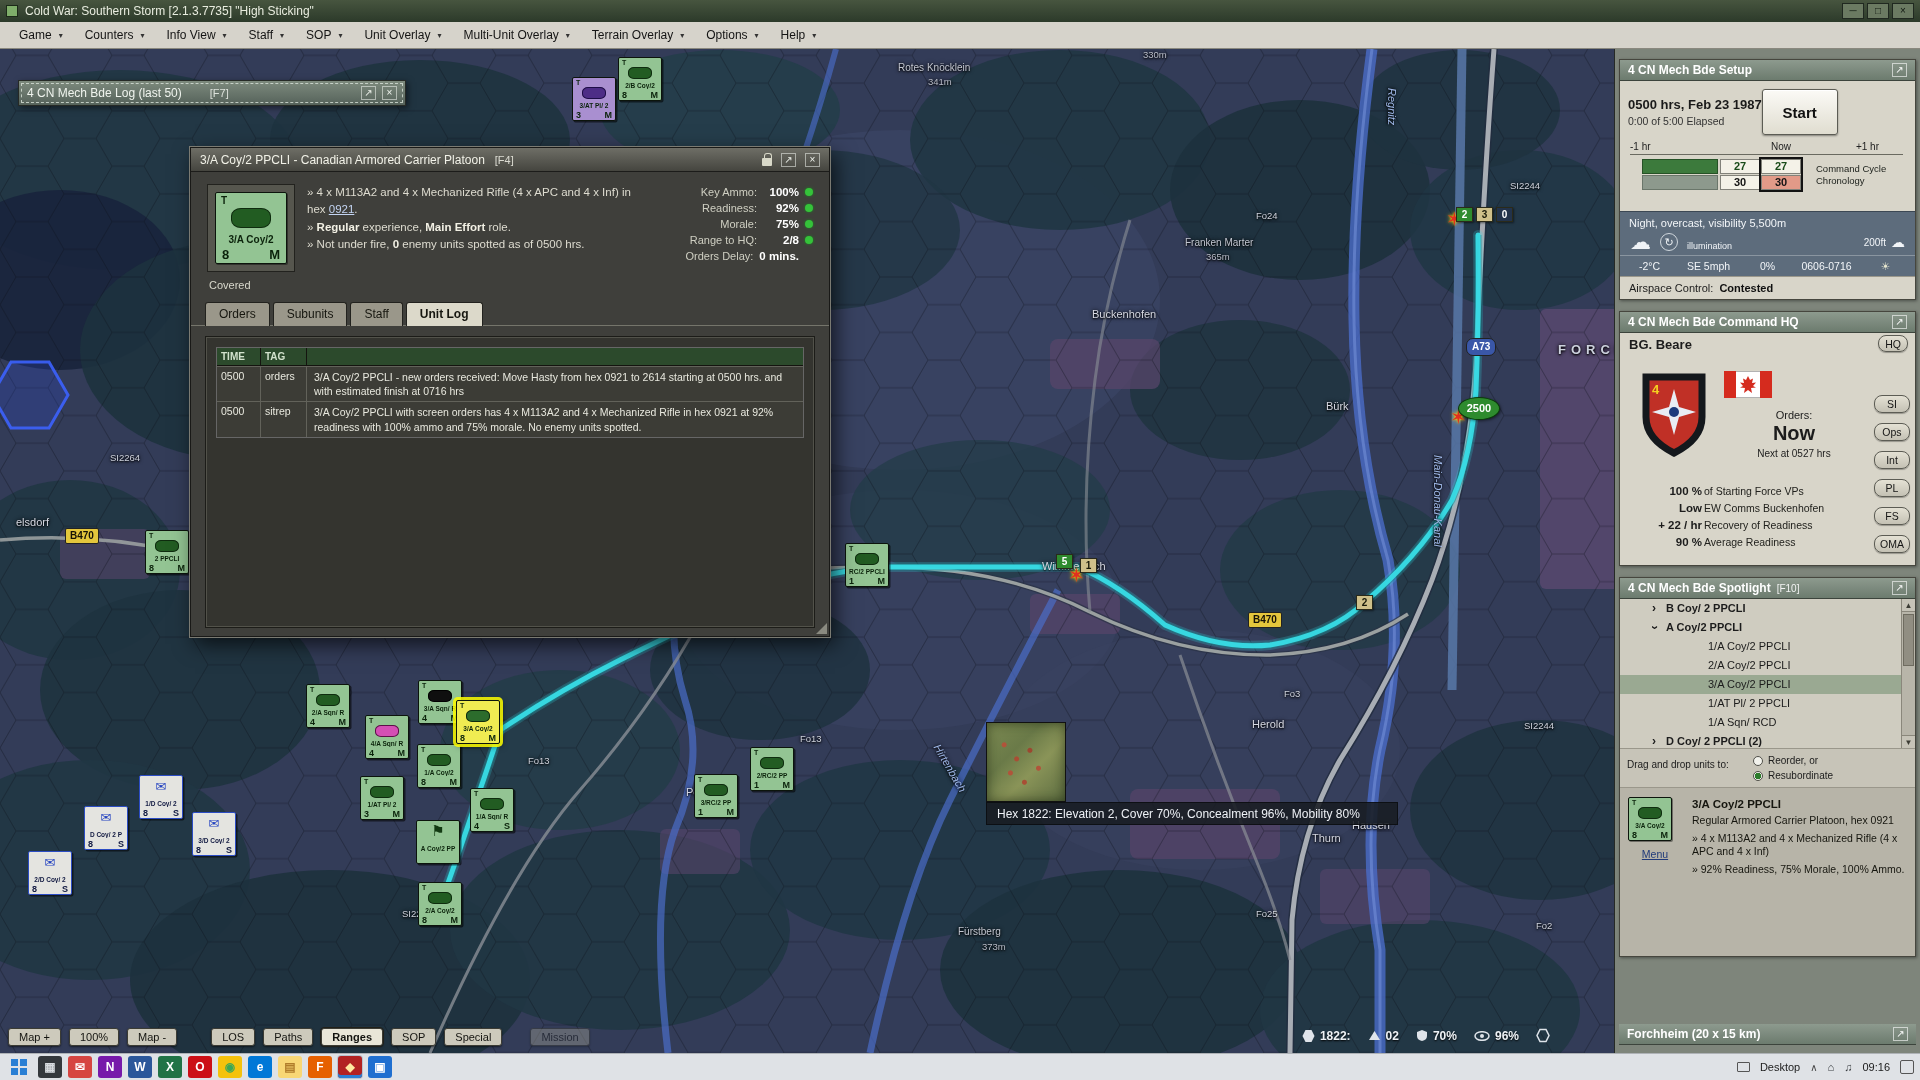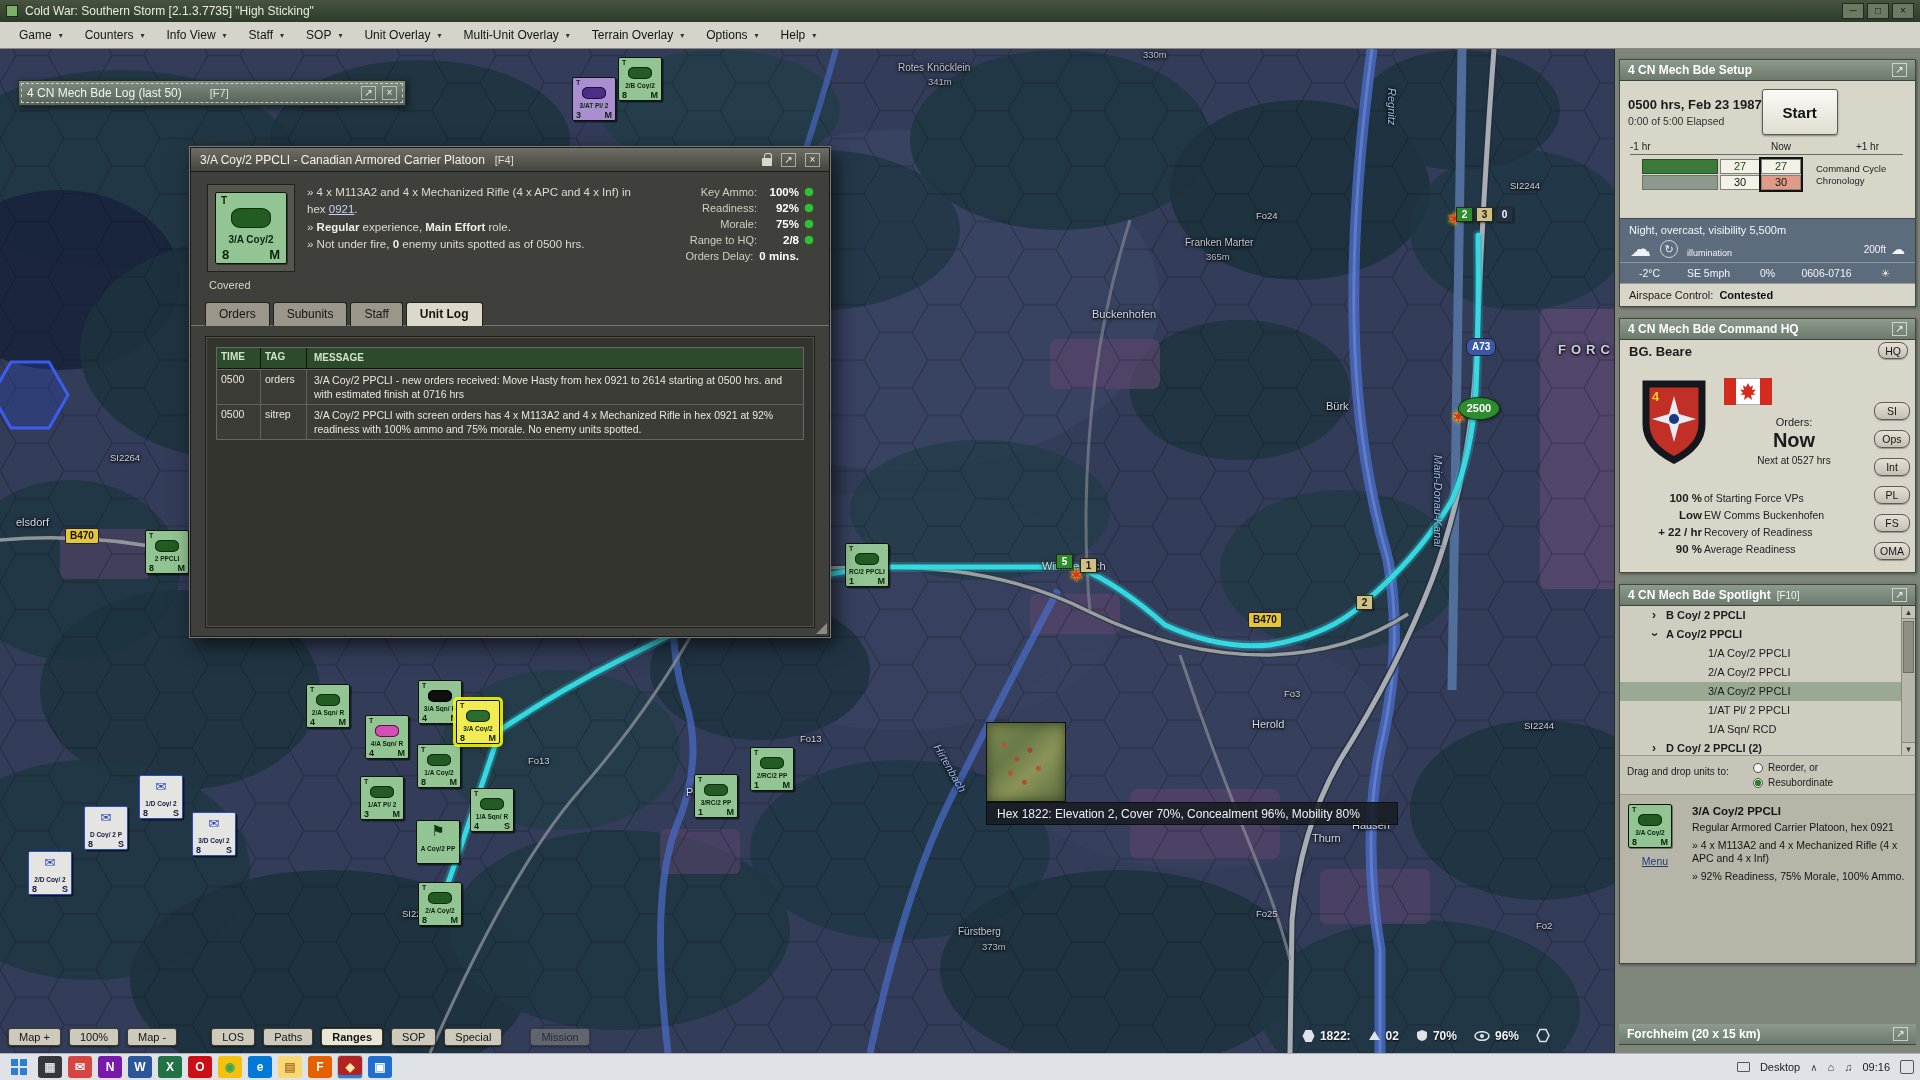--- a/index.html
+++ b/index.html
@@ -114,29 +114,29 @@
 .s-elapsed{font-size:10.5px;color:#333;margin-top:3px}
 .start-btn{width:76px;height:46px;font-family:"Liberation Sans",sans-serif;font-size:15px;font-weight:bold;color:#111;background:linear-gradient(#fbfaf6,#e0ddd0);border:1px solid #5c5c54;border-radius:3px;box-shadow:inset 0 1px 0 #fff,0 1px 2px rgba(0,0,0,.4);cursor:pointer}
 .timeline{position:relative;height:58px;margin:4px 8px 0;font-size:10px;color:#222}
 .tl-l{position:absolute;left:2px;top:0}
 .tl-m{position:absolute;left:131px;top:0;width:44px;text-align:center}
 .tl-r{position:absolute;right:28px;top:0}
 .tl-axis{position:absolute;left:2px;right:4px;top:13px;border-top:1px solid #6a6a60}
 .tl-bar{position:absolute;left:14px;width:76px;height:15px}
 .tl-bar.g1{top:18px;background:#3c7a3c;border:1px solid #265226}
 .tl-bar.g2{top:34px;background:#8d998d;border:1px solid #6a766a}
-.tl-cell{position:absolute;width:40px;height:15px;background:#f4f2e8;border:1px solid #82827a;text-align:center;font-size:11px;font-weight:normal;line-height:13px}
+.tl-cell{position:absolute;width:40px;height:15px;background:#f4f2e8;border:1px solid #82827a;text-align:center;font-size:11px;font-weight:bold;line-height:13px}
 .tl-cell.c1{left:92px;top:18px;color:#184a18}
 .tl-cell.c2{left:133px;top:18px;color:#184a18}
 .tl-cell.c3{left:92px;top:34px;color:#141414}
 .tl-cell.c4{left:133px;top:34px;background:#e29a88;color:#141414}
 .tl-nowbox{position:absolute;left:131px;top:16px;width:44px;height:35px;border:2px solid #131313;pointer-events:none}
 .tl-cap{position:absolute;left:188px;top:22px;font-size:9.5px;line-height:1.25;color:#20241f}
 .tl-cap span{display:block}
-.weather{background:#5d6c7c;color:#f2f5f8;margin-top:19px;border-top:1px solid #3c4854}
+.weather{background:#5d6c7c;color:#f2f5f8;margin-top:12px;border-top:1px solid #3c4854}
 .w-sum{font-size:11px;padding:5px 9px 1px}
 .w-mid{display:flex;align-items:center;padding:1px 10px 2px;gap:9px}
 .w-cloud{font-size:21px;line-height:22px;color:#eef2f6}
 .w-refresh{width:18px;height:18px;border:1px solid #cfd6dc;border-radius:50%;font-size:11px;line-height:16px;text-align:center}
 .w-illum{font-size:9px;margin-top:8px}
 .w-ceil{margin-left:auto;display:flex;align-items:center;gap:5px;font-size:10px}
 .w-cloud2{font-size:14px}
 .w-strip{border-top:1px solid rgba(255,255,255,.28);display:flex;align-items:center}
 .w-strip span{flex:1;text-align:center;font-size:10.5px;padding:4px 0}
 .w-sun{flex:0 0 30px;font-size:14px;color:#e8e8d0}
@@ -625,21 +625,20 @@
       <span class="tab">Orders</span>
       <span class="tab">Subunits</span>
       <span class="tab">Staff</span>
       <span class="tab active">Unit Log</span>
     </div>
     <div class="tabpanel">
       <div class="logtable">
         <div class="lt-head">
           <span class="ltc1">TIME</span>
           <span class="ltc2">TAG</span>
-          <span class="ltc3">MESSAGE</span>
         </div>
         <div class="lt-row">
           <span class="ltc1">0500</span>
           <span class="ltc2">orders</span>
           <span class="ltc3">3/A Coy/2 PPCLI - new orders received: Move Hasty from hex 0921 to 2614 starting at 0500 hrs. and with estimated finish at 0716 hrs</span>
         </div>
         <div class="lt-row">
           <span class="ltc1">0500</span>
           <span class="ltc2">sitrep</span>
           <span class="ltc3">3/A Coy/2 PPCLI with screen orders has 4 x M113A2 and 4 x Mechanized Rifle in hex 0921 at 92% readiness with 100% ammo and 75% morale. No enemy units spotted.</span>

